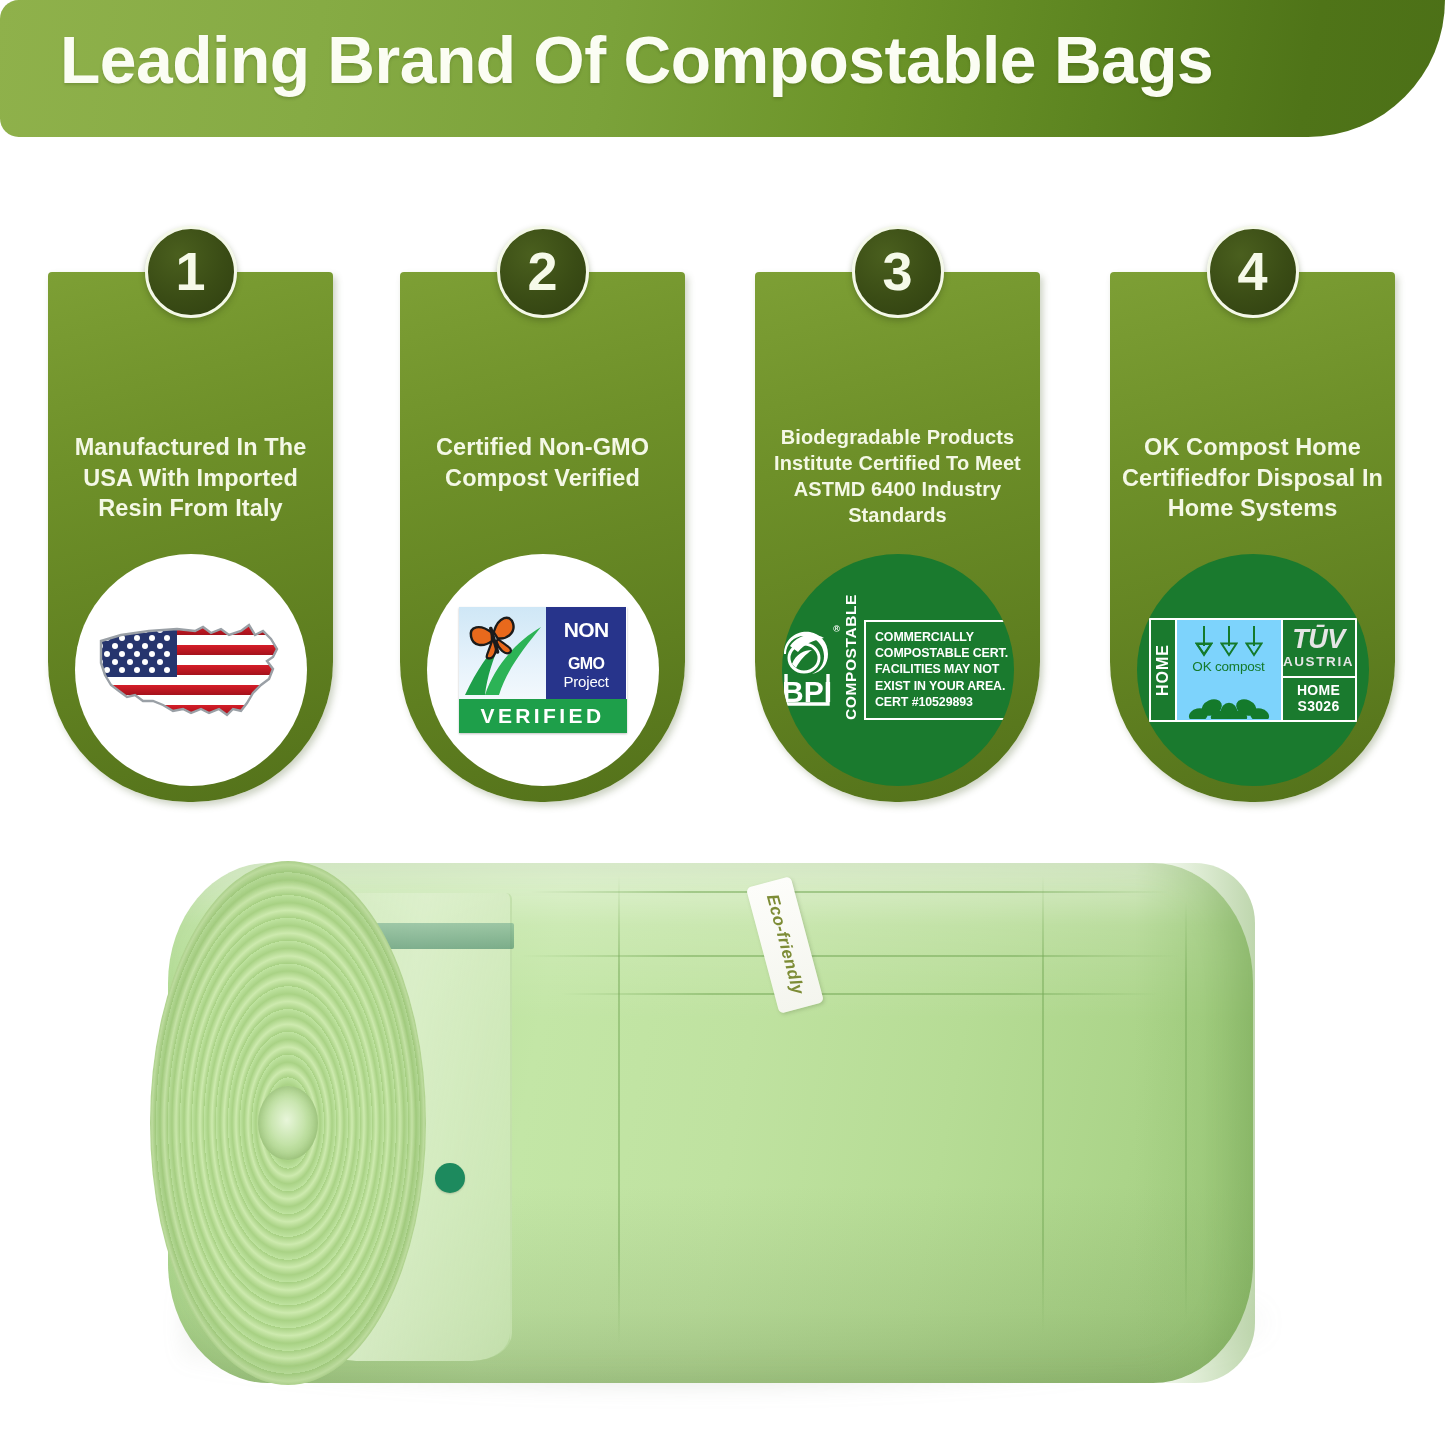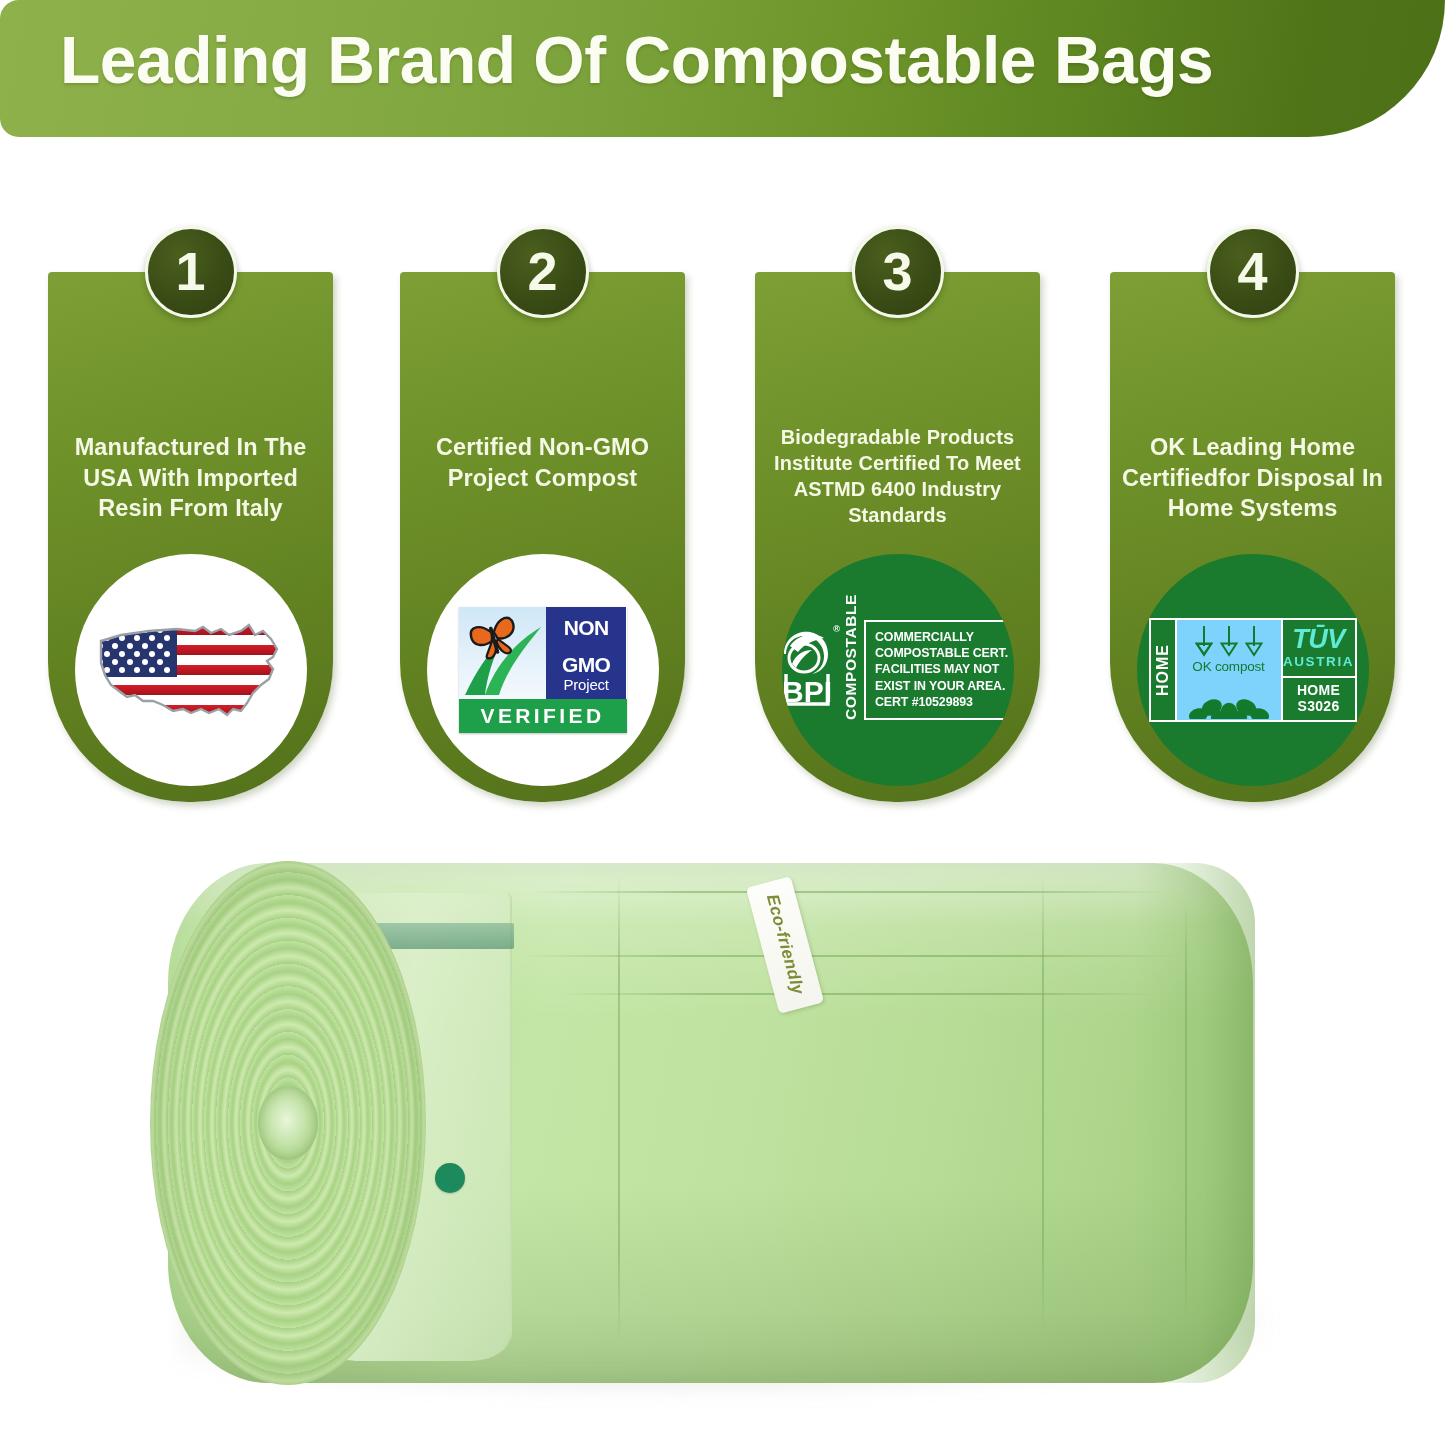--- a/index.html
+++ b/index.html
@@ -163,21 +163,21 @@
     background: #27348b;
     color: #ffffff;
     display: flex;
     flex-direction: column;
     align-items: center;
     justify-content: center;
     line-height: 1;
     padding-top: 2px;
   }
   .gmo-right .l1 { font-size: 21px; font-weight: bold; letter-spacing: -0.6px; }
-  .gmo-right .l2 { font-size: 21px; font-weight: bold; letter-spacing: -0.6px; margin-top: 16px; text-align: center; }
+  .gmo-right .l2 { font-size: 16px; font-weight: bold; letter-spacing: -0.6px; margin-top: 16px; text-align: center; }
   .gmo-right .l3 { font-size: 15px; margin-top: 2px; letter-spacing: -0.2px; }
   .gmo-bottom {
     height: 34px;
     background: #1e9f4a;
     color: #ffffff;
     font-size: 21px;
     font-weight: bold;
     letter-spacing: 3.4px;
     display: flex;
     align-items: center;
@@ -256,21 +256,21 @@
   }
   .tuv-right {
     flex: 1;
     display: flex;
     flex-direction: column;
   }
   .tuv-top {
     flex: 1.35;
     display: flex; flex-direction: column;
     align-items: center; justify-content: center;
-    color: #5eead4;
+    color: #e5e5e5;
     border-bottom: 2.5px solid #ffffff;
   }
   .tuv-logo {
     font-size: 27px; font-weight: bold; font-style: italic;
     letter-spacing: -0.5px; line-height: 0.95;
   }
   .tuv-austria { font-size: 13.5px; font-weight: bold; letter-spacing: 1.6px; margin-top: 1px; }
   .tuv-bot {
     flex: 1;
     display: flex; flex-direction: column;
@@ -510,21 +510,21 @@
                      L82,106 L72,100 L62,96 L52,96 L44,90 L36,92 L28,86 L20,80 L14,70 L10,58 Z" fill="none" stroke="#9aa0a6" stroke-width="2.4"></path>
           </svg>
         </div>
       </div>
     </div>
 
     <div class="card c2">
       <div class="num-bubble">
         <span>2</span>
       </div>
-      <div class="card-text">Certified Non-GMO Project Compost</div>
+      <div class="card-text">Certified Non-GMO Compost Verified</div>
       <div class="badge-circle white">
         <div class="gmo-box">
           <div class="gmo-top">
             <div class="gmo-left">
               <svg viewBox="0 0 88 92" width="88" height="92" aria-hidden="true">
                 <path d="M6,88 C18,62 30,46 42,34 C34,52 28,70 26,88 Z" fill="#1e9f4a"></path>
                 <path d="M82,20 C66,40 48,62 40,88 L26,88 C36,58 58,34 82,20 Z" fill="#2cb356"></path>
                 <g transform="translate(30,16) rotate(-16)">
                   <path d="M0,10 C-9,-2 -20,-2 -21,8 C-22,18 -12,22 -2,18 Z" fill="#e8691c" stroke="#1b1b1b" stroke-width="2.4"></path>
                   <path d="M2,10 C11,-4 23,-3 23,7 C23,17 12,21 4,17 Z" fill="#e8691c" stroke="#1b1b1b" stroke-width="2.4"></path>
@@ -573,21 +573,21 @@
             <div>CERT #10529893</div>
           </div>
         </div>
       </div>
     </div>
 
     <div class="card c4">
       <div class="num-bubble">
         <span>4</span>
       </div>
-      <div class="card-text">OK Leading Home Certifiedfor Disposal In Home Systems</div>
+      <div class="card-text">OK Compost Home Certifiedfor Disposal In Home Systems</div>
       <div class="badge-circle dgreen">
         <div class="tuv-wrap">
           <div class="tuv-home-vert">
             <span>HOME</span>
           </div>
           <div class="tuv-white">
             <div class="tuv-arrows">
               <svg viewBox="0 0 18 34" width="18" height="34" aria-hidden="true">
                 <path d="M9,2 L9,22 M9,30 L2,20 L16,20 Z" fill="none" stroke="#147a2b" stroke-width="2"></path>
                 <path d="M9,31 L1.5,19.5 L16.5,19.5 Z" fill="none" stroke="#147a2b" stroke-width="2"></path>

